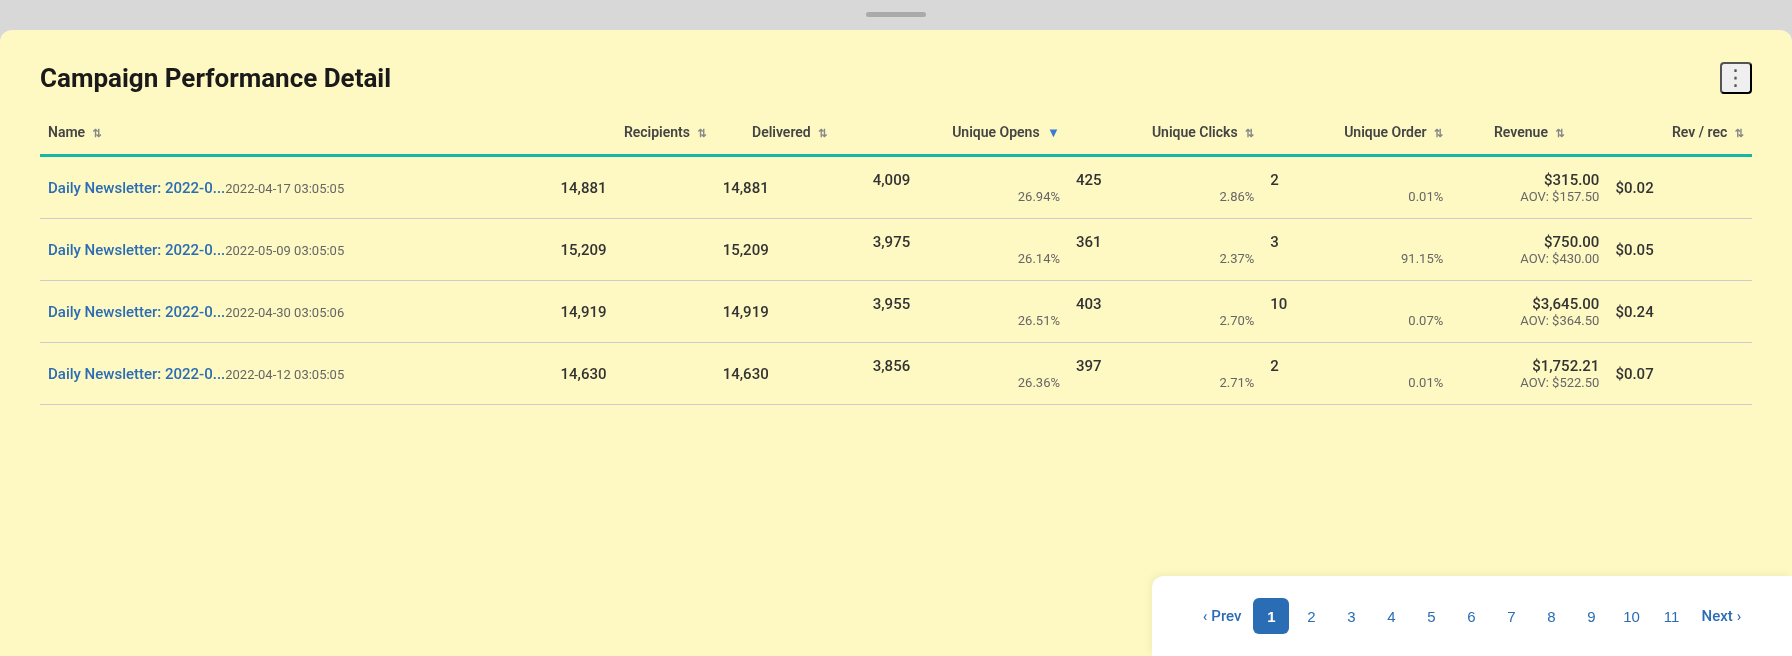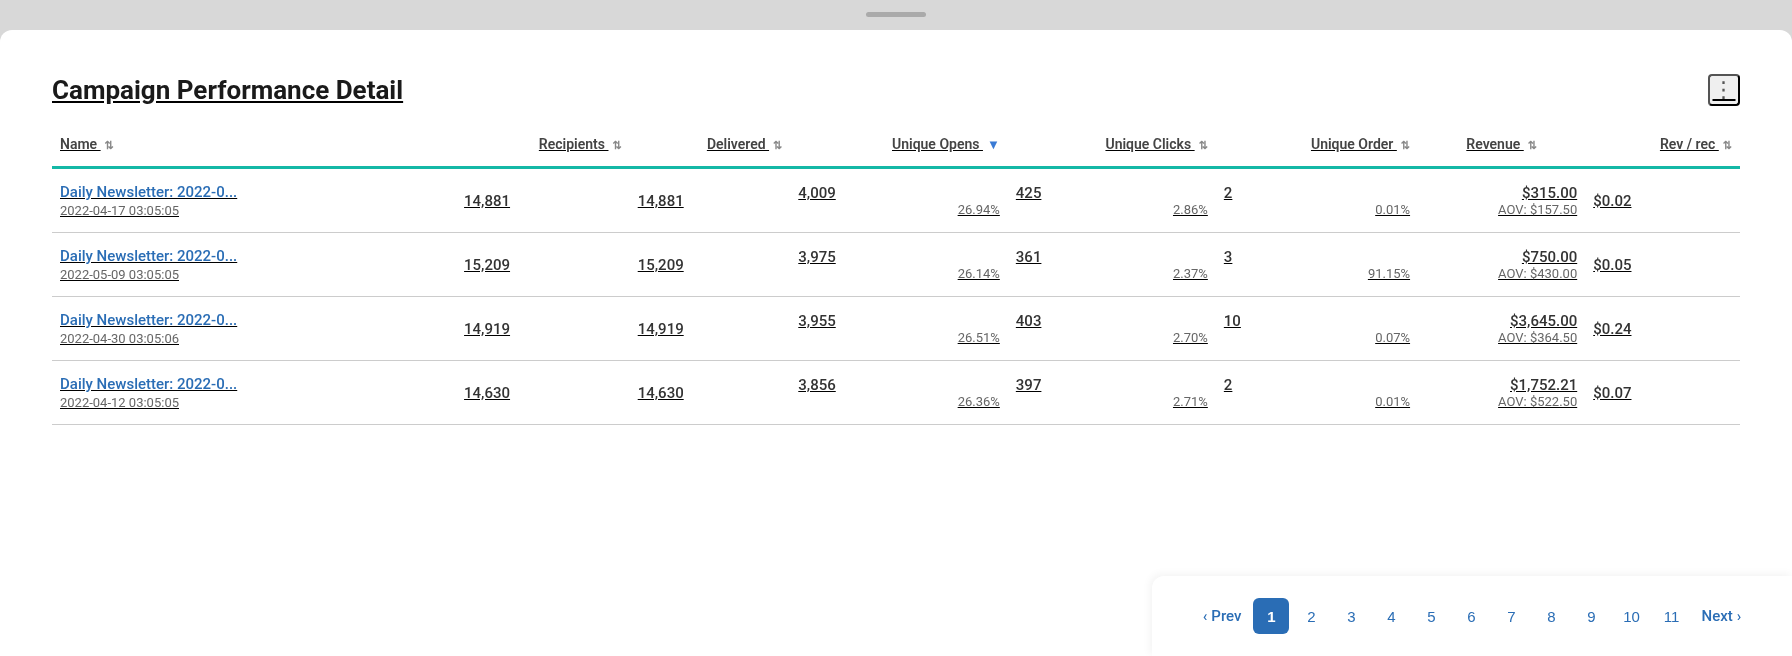--- a/index.html
+++ b/index.html
@@ -14,29 +14,28 @@
 
     .drag-handle {
       width: 60px;
       height: 5px;
       background: #aaa;
       border-radius: 3px;
       margin: 12px auto 0;
     }
 
     .panel {
-      background: #ffffff;
+      background: #fef9c3;
       border-radius: 12px 12px 0 0;
       position: absolute;
       top: 30px;
       left: 0;
       right: 0;
       bottom: 0;
-      padding: 16px;
-      text-decoration: underline;
+      padding: 4px;
     }
 
     .header {
       display: flex;
       align-items: center;
       justify-content: space-between;
       padding: 28px 36px 20px;
     }
 
     .title {
@@ -106,21 +105,21 @@
 
     tbody td {
       padding: 14px 8px;
       vertical-align: middle;
       color: #333;
       font-size: 15px;
     }
 
     .name-cell {
       display: flex;
-      flex-direction: column;
+      flex-direction: row;
     }
 
     .campaign-name {
       color: #2a6db5;
       font-size: 15px;
       font-weight: 500;
       cursor: pointer;
     }
 
     .campaign-date {
@@ -219,21 +218,21 @@
   <div class="table-container">
     <table>
       <thead>
         <tr>
           <th style="min-width:230px;">
             Name <span class="sort-icon">⇅</span>
           </th>
           <th style="text-align:right;">
             Recipients <span class="sort-icon">⇅</span>
           </th>
-          <th style="text-align:right;">
+          <th style="text-align:center;">
             Delivered <span class="sort-icon">⇅</span>
           </th>
           <th style="text-align:right;">
             Unique Opens <span class="sort-icon-active">▼</span>
           </th>
           <th style="text-align:right;">
             Unique Clicks <span class="sort-icon">⇅</span>
           </th>
           <th style="text-align:right;">
             Unique Order <span class="sort-icon">⇅</span>

